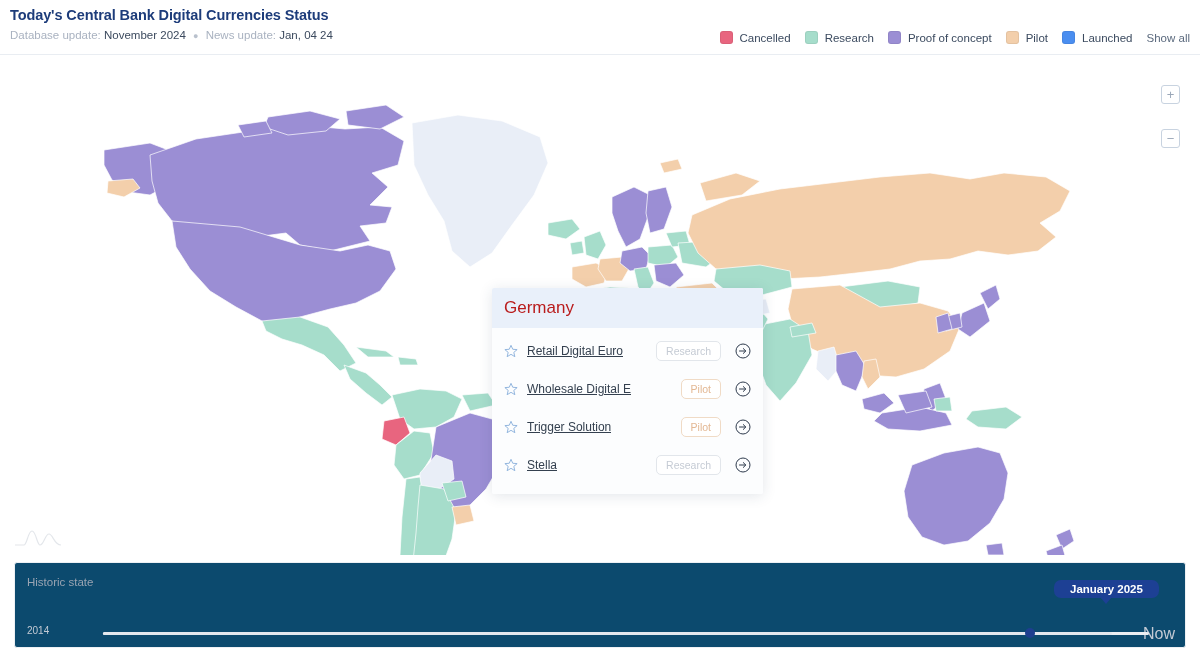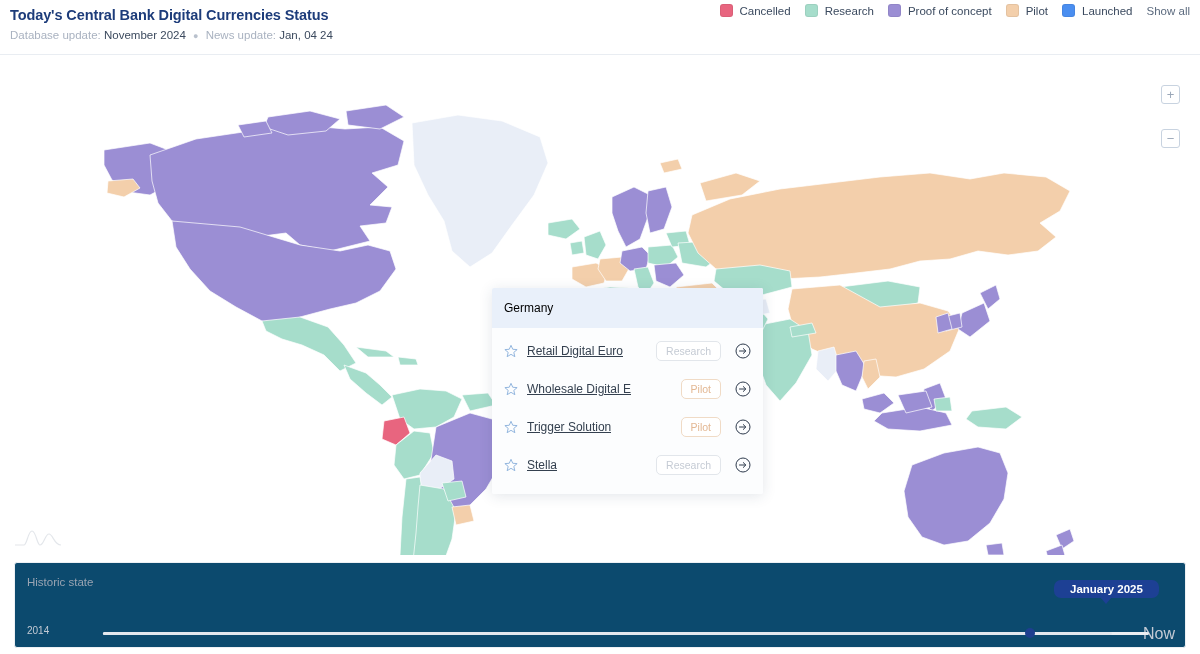--- a/index.html
+++ b/index.html
@@ -23,21 +23,21 @@
     font-size: 14.5px; font-weight: bold; color:#1d3c7a;
     letter-spacing:-0.1px;
   }
   .subline { margin-top:6px; font-size:11.5px; color:#2e3a4d; }
   .sub-muted { color:#a9b2c0; }
   .sub-val { color:#3c4a5e; }
   .sub-dot { color:#b9c1cd; margin:0 4px; font-size:9px; vertical-align:middle; }
 
   
   .legend {
-    position:absolute; right:8px; top:4px;
+    position:absolute; right:8px; top:31px;
     display:flex; align-items:center; gap:0px;
   }
   .legend-item { display:flex; align-items:center; margin-right:14px; cursor:pointer; }
   .legend-swatch {
     width:13px; height:13px; border-radius:3px; margin-right:7px;
     border:1px solid rgba(0,0,0,0.06);
   }
   .legend-label { font-size:11.5px; color:#3b4a5f; white-space:nowrap; }
   .show-all { font-size:11.5px; color:#5b6a7e; cursor:pointer; margin-right:2px; }
 
@@ -66,21 +66,21 @@
     position:absolute; left:492px; top:233px; width:271px;
     background:#fdfdfe;
     box-shadow: 0 2px 14px rgba(40,60,90,0.13);
     border-radius:2px; overflow:hidden;
     z-index:30;
   }
   .card-head {
     background:#e9f0fa; height:40px; display:flex; align-items:center;
     padding-left:12px;
   }
-  .card-title { font-size:12px; color:#000000; }
+  .card-title { font-size:17px; color:#b91c1c; }
   .card-body { padding:4px 0 10px 0; background:#fcfdfe; }
   .card-row {
     display:flex; align-items:center; height:38px; padding:0 12px 0 12px;
   }
   .star-icon { width:14px; height:14px; margin-right:9px; flex:0 0 auto; }
   .row-name {
     font-size:12px; color:#34404f; white-space:nowrap; overflow:hidden;
     flex: 0 0 auto;
     text-decoration: underline;
   }

